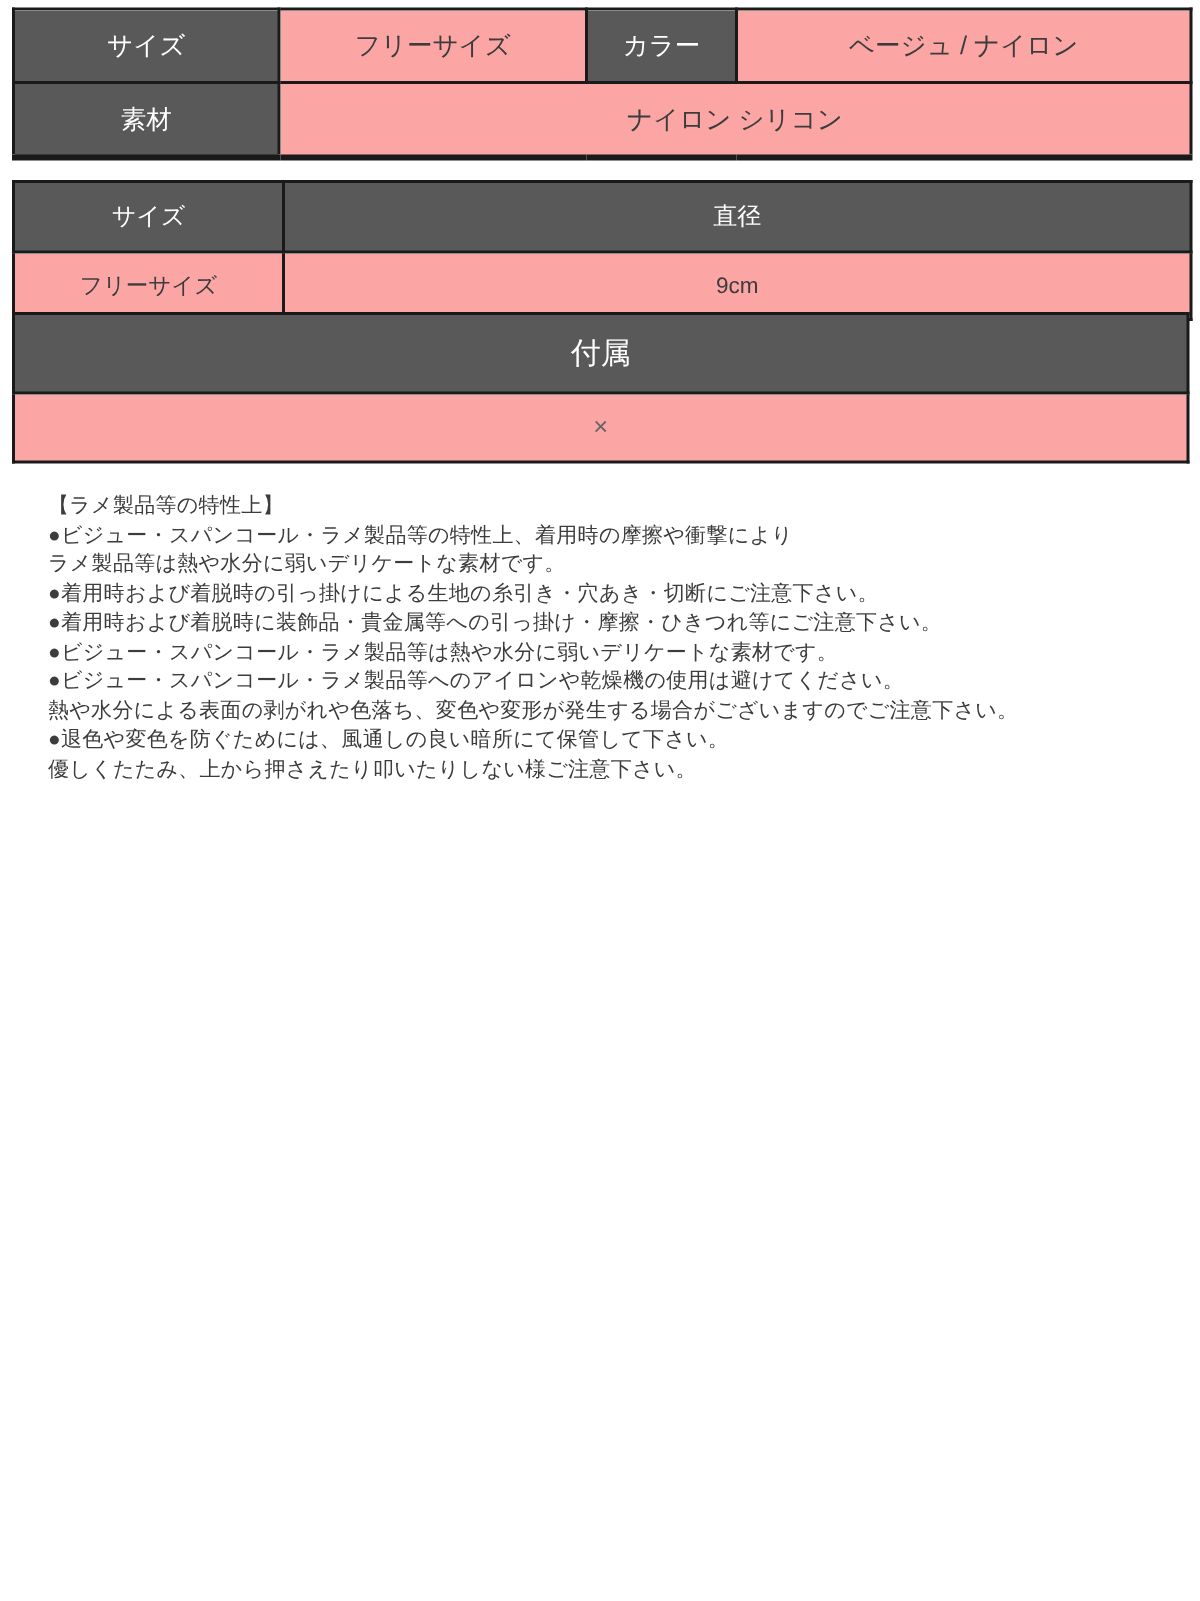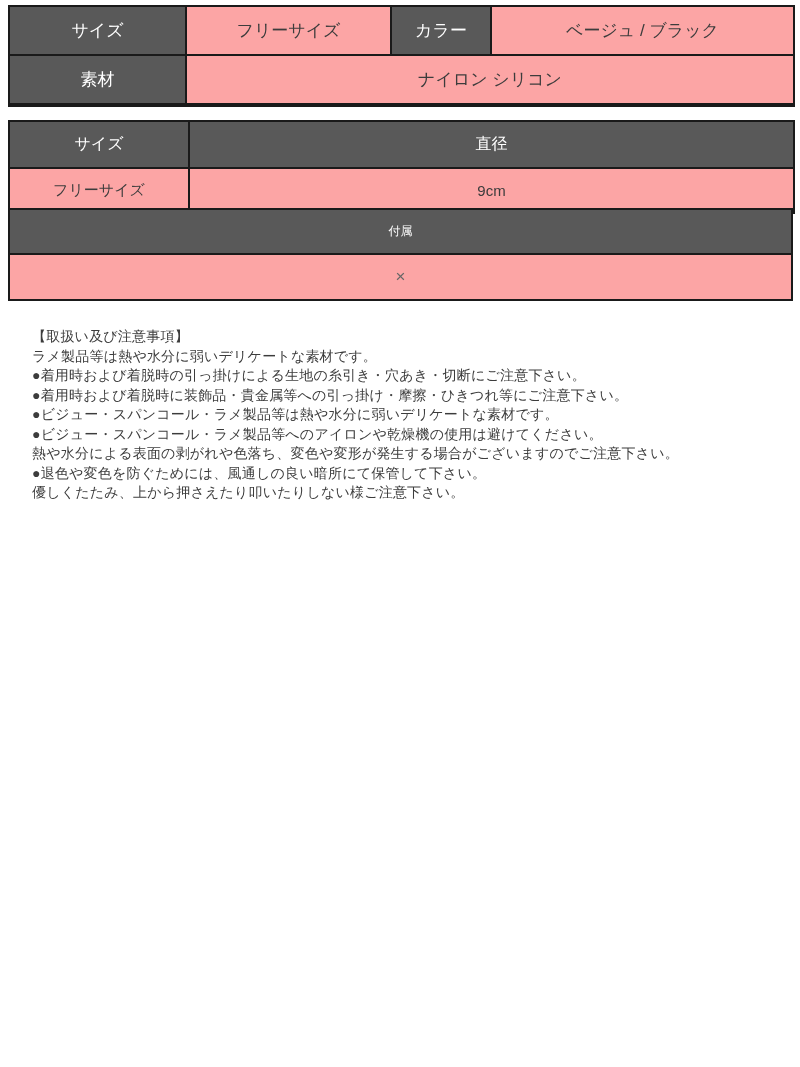--- a/index.html
+++ b/index.html
@@ -46,21 +46,21 @@
 
   .t1{top:5px;}
   .t1 td{height:47px;}
   .t1 tr:last-child td{border-bottom-width:4px;margin-left:44px;}
 
   .t2{top:120px;}
   .t2 tr.hrow td{height:30px;font-size:16px;}
   .t2 tr.drow td{height:36px;font-size:15px;}
 
   .t3{top:208px;}
-  .t3 tr.hrow td{height:45px;font-size:12px;font-family:Liberation Serif, serif;}
+  .t3 tr.hrow td{height:45px;font-size:20px;font-family:Liberation Serif, serif;}
   .t3 tr.drow td{height:37px;font-size:17px;color:#666;}
 
   .notes{
     position:absolute;
     left:32px;top:327px;
     width:745px;
     font-size:14px;
     line-height:19.5px;
     color:var(--notes-text);
     letter-spacing:0.2px;
@@ -77,21 +77,21 @@
       <col style="width:177px">
         <col style="width:205px">
         <col style="width:100px">
         <col style="width:303px">
     </colgroup>
     <tbody>
         <tr>
       <td class="hdr">サイズ</td>
       <td class="val">フリーサイズ</td>
       <td class="hdr">カラー</td>
-      <td class="val">ベージュ / ブラック</td>
+      <td class="val">ベージュ / ナイロン</td>
     </tr>
     <tr>
       <td class="hdr">素材</td>
       <td class="val" colspan="3">ナイロン  シリコン</td>
     </tr>
   </tbody>
     </table>
 
   <table class="t t2">
     <colgroup>
@@ -115,21 +115,22 @@
         <tr class="hrow">
       <td class="hdr">付属</td>
     </tr>
     <tr class="drow">
       <td class="val">×</td>
     </tr>
   </tbody>
     </table>
 
   <div class="notes">
-    <div class="note-line">【取扱い及び注意事項】</div>
+    <div class="note-line">【ラメ製品等の特性上】</div>
+    <div class="note-line">●ビジュー・スパンコール・ラメ製品等の特性上、着用時の摩擦や衝撃により</div>
     <div class="note-line">ラメ製品等は熱や水分に弱いデリケートな素材です。</div>
     <div class="note-line">●着用時および着脱時の引っ掛けによる生地の糸引き・穴あき・切断にご注意下さい。</div>
     <div class="note-line">●着用時および着脱時に装飾品・貴金属等への引っ掛け・摩擦・ひきつれ等にご注意下さい。</div>
     <div class="note-line">●ビジュー・スパンコール・ラメ製品等は熱や水分に弱いデリケートな素材です。</div>
     <div class="note-line">●ビジュー・スパンコール・ラメ製品等へのアイロンや乾燥機の使用は避けてください。</div>
     <div class="note-line">熱や水分による表面の剥がれや色落ち、変色や変形が発生する場合がございますのでご注意下さい。</div>
     <div class="note-line">●退色や変色を防ぐためには、風通しの良い暗所にて保管して下さい。</div>
     <div class="note-line">優しくたたみ、上から押さえたり叩いたりしない様ご注意下さい。</div>
   </div>
 

